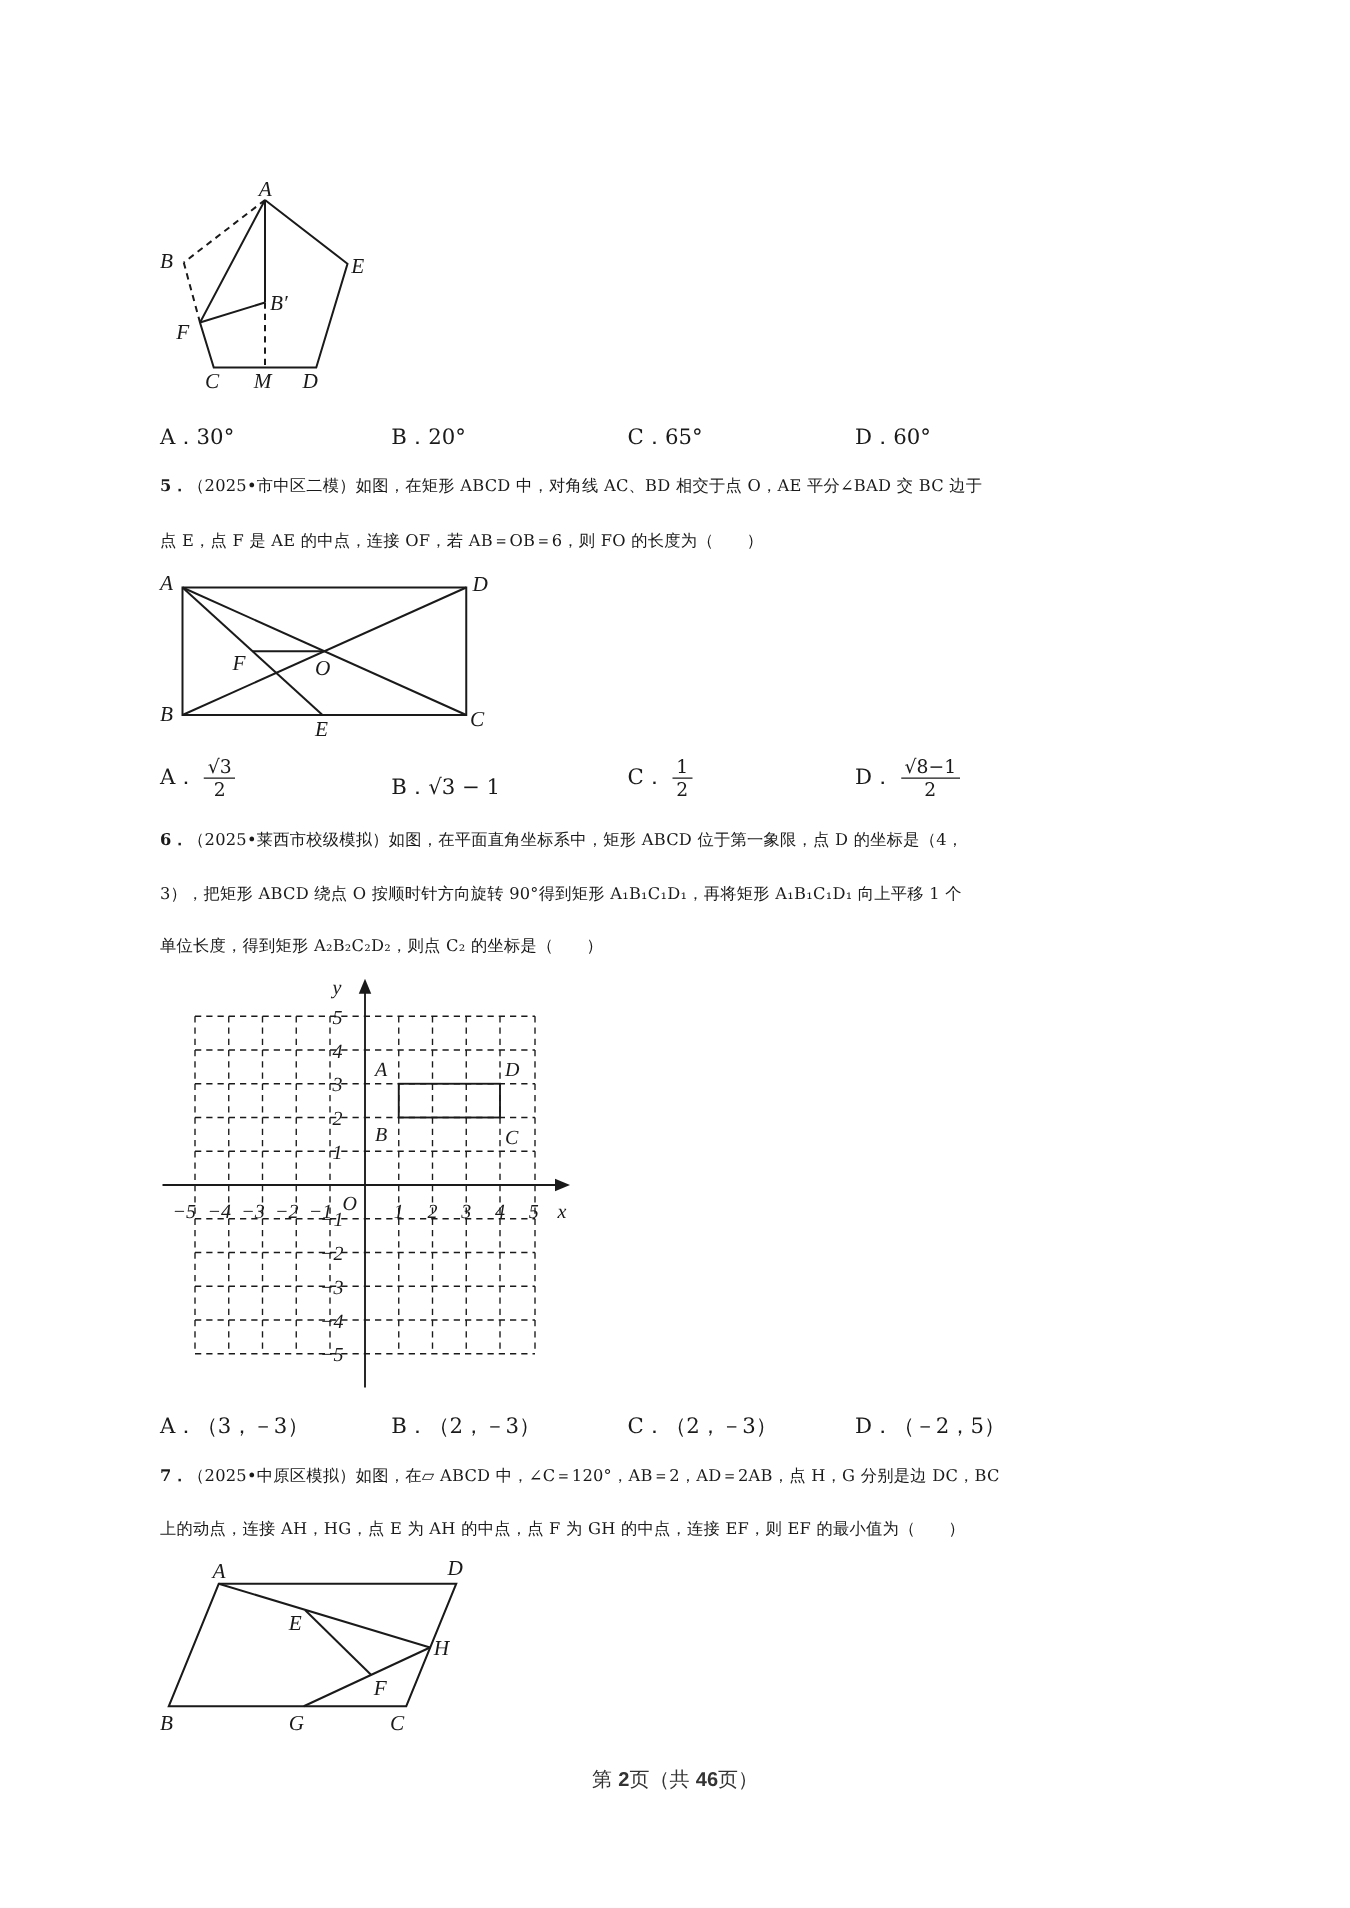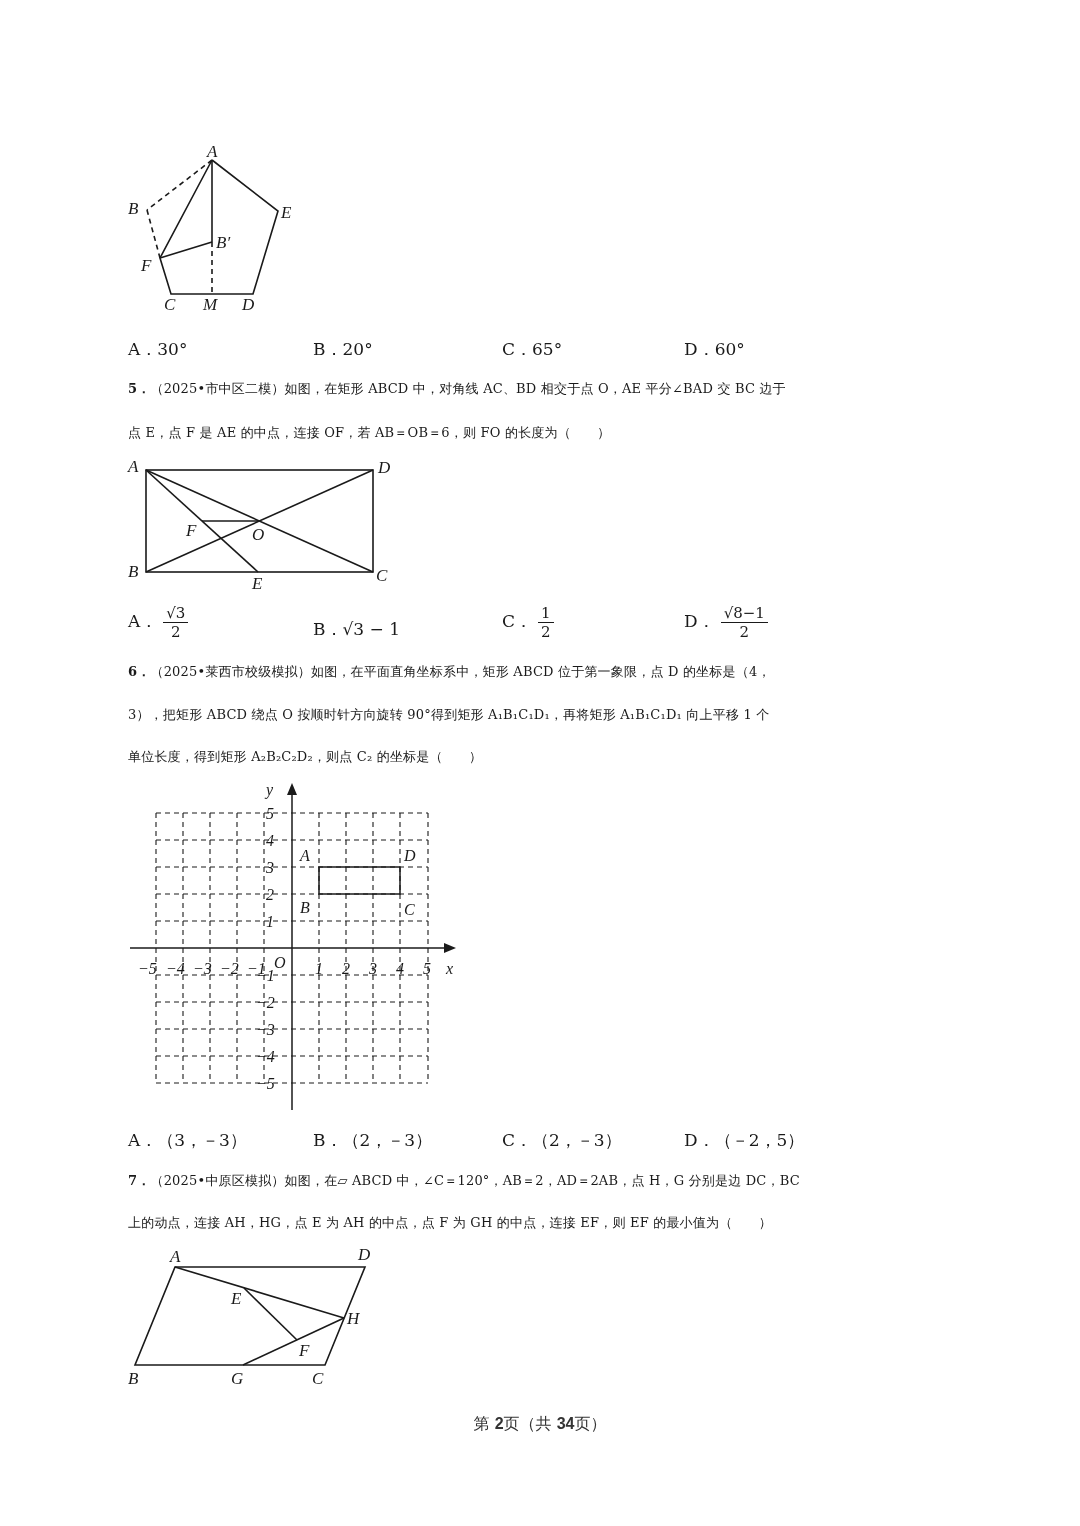--- a/index.html
+++ b/index.html
@@ -159,13 +159,13 @@
   <text x="50" y="22" font-size="17">A</text>
   <text x="238" y="20" font-size="17">D</text>
   <text x="111" y="64" font-size="17">E</text>
   <text x="227" y="84" font-size="17">H</text>
   <text x="179" y="116" font-size="17">F</text>
   <text x="8" y="144" font-size="17">B</text>
   <text x="111" y="144" font-size="17">G</text>
   <text x="192" y="144" font-size="17">C</text>
 </svg>
 
-<div class="footer"><span>第 </span><b>2</b><span>页（共 </span><b>34</b><span>页）</span></div>
+<div class="footer"><span>第 </span><b>2</b><span>页（共 </span><b>46</b><span>页）</span></div>
 
 </body></html>

